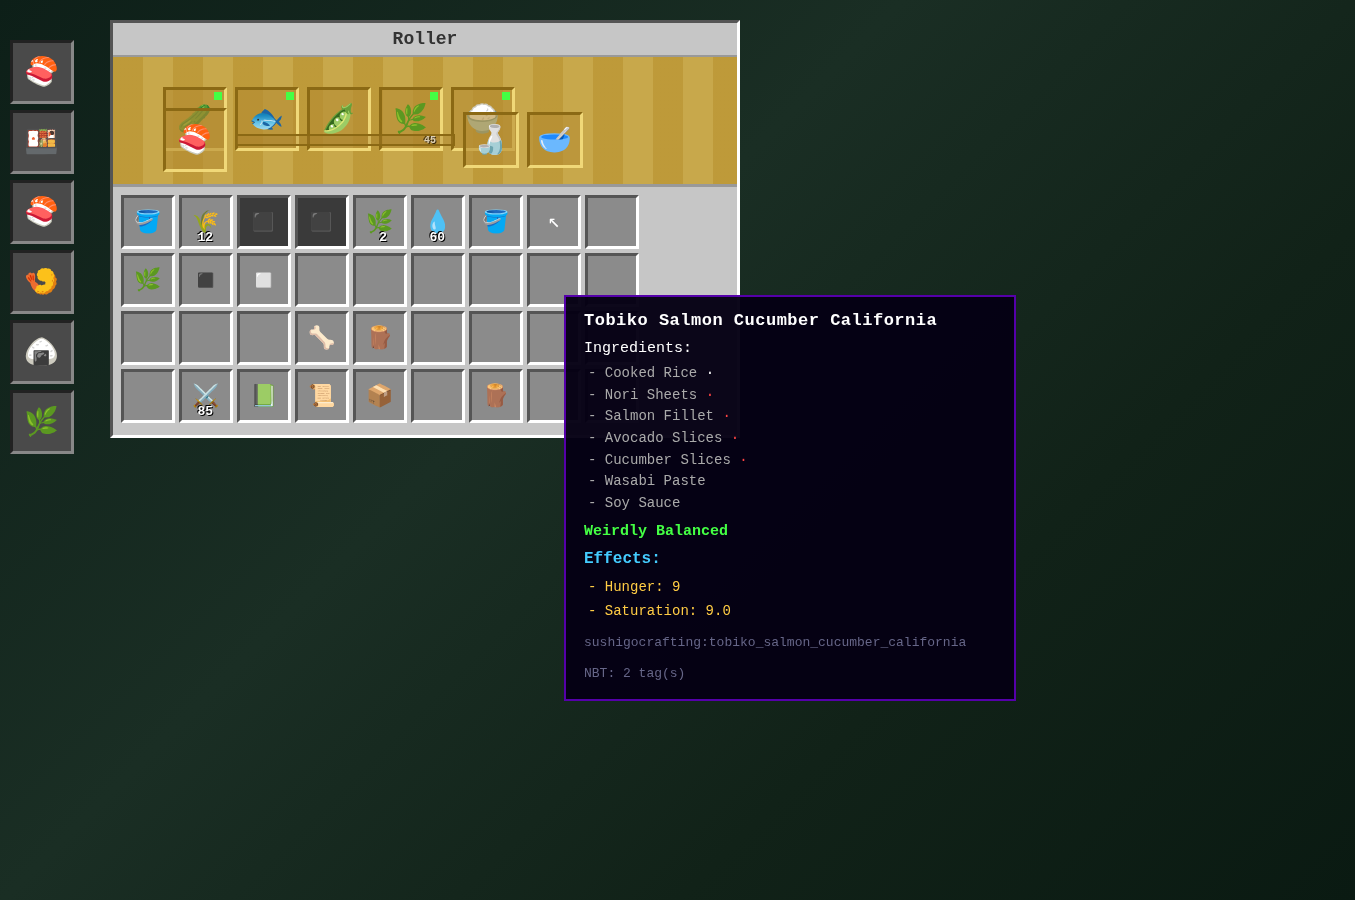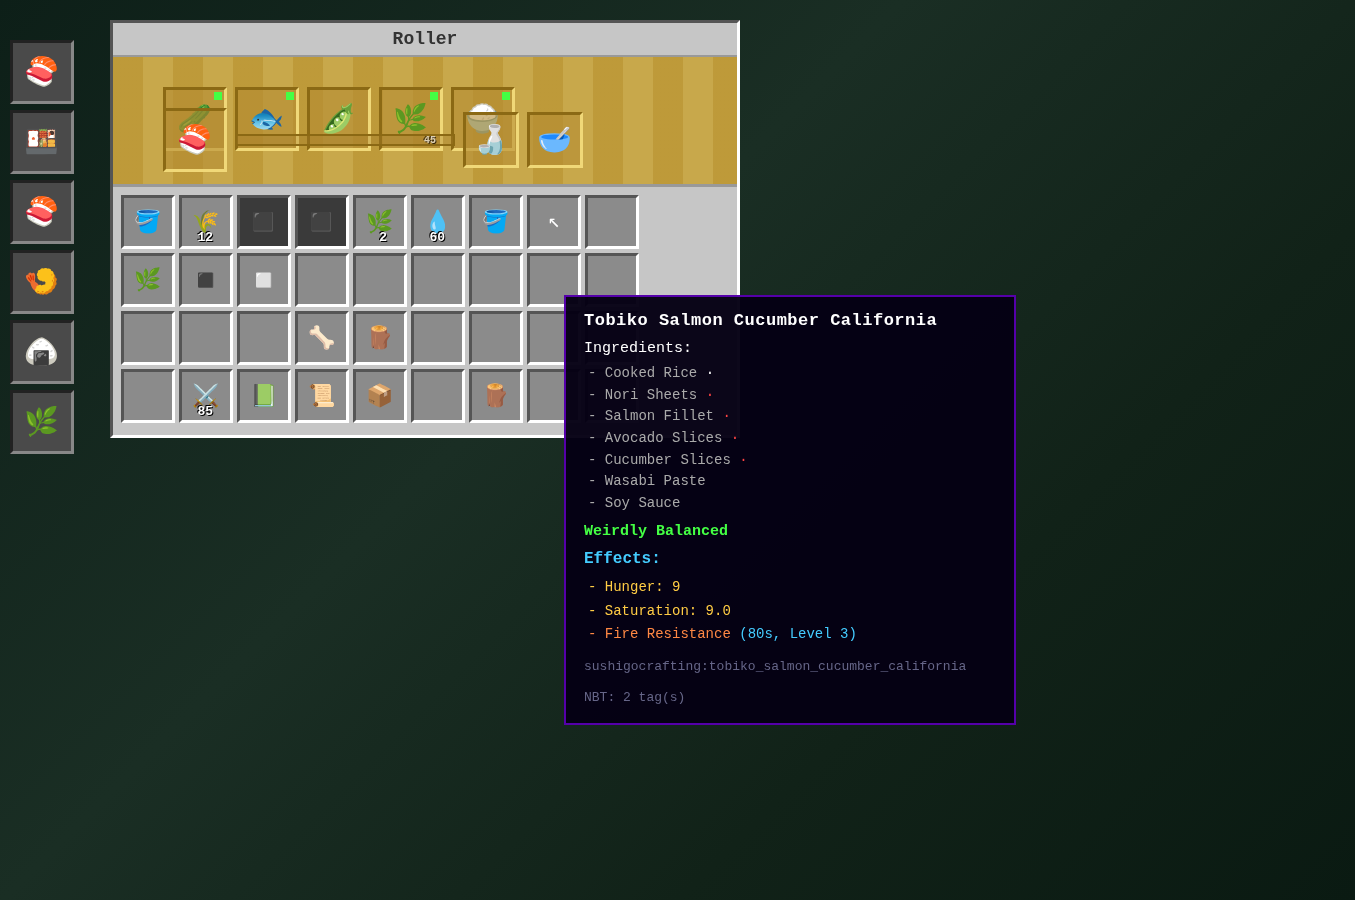--- a/index.html
+++ b/index.html
@@ -371,18 +371,17 @@
     <div class="ingredient-line">- Soy Sauce</div>
   </div>
 
   <div class="balanced-text">Weirdly Balanced</div>
 
   <div class="effects-header">Effects:</div>
 
   <div>
     <div class="effect-line effect-yellow">- Hunger: 9</div>
     <div class="effect-line effect-yellow">- Saturation: 9.0</div>
-    <div class="effect-line effect-orange">- Fire Resistance <span class="effect-paren">(80s, Level 3)</span></div>
   </div>
 
   <div class="nbt-line">sushigocrafting:tobiko_salmon_cucumber_california</div>
   <div class="nbt-line">NBT: 2 tag(s)</div>
 </div>
 
 </body></html>

